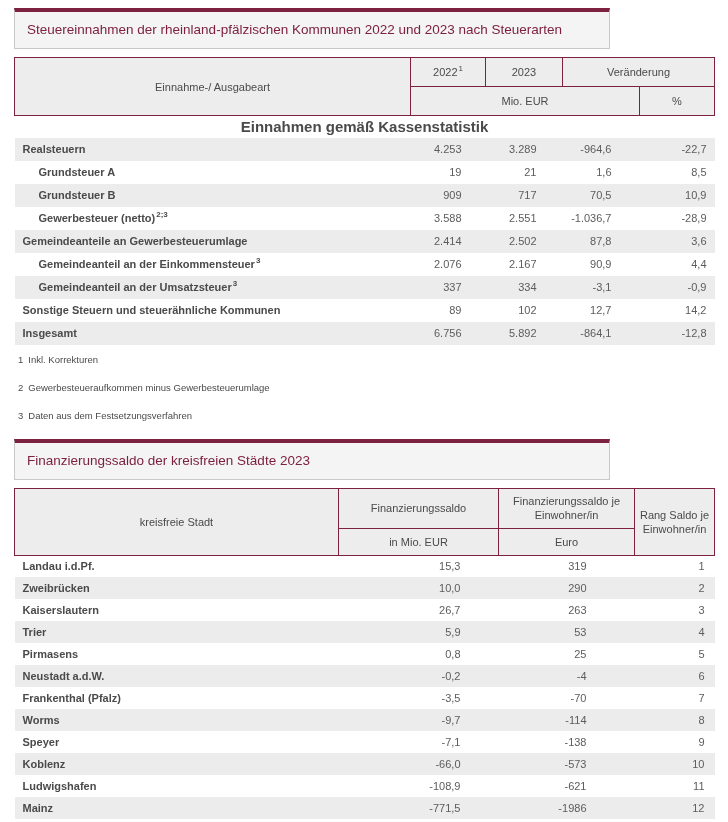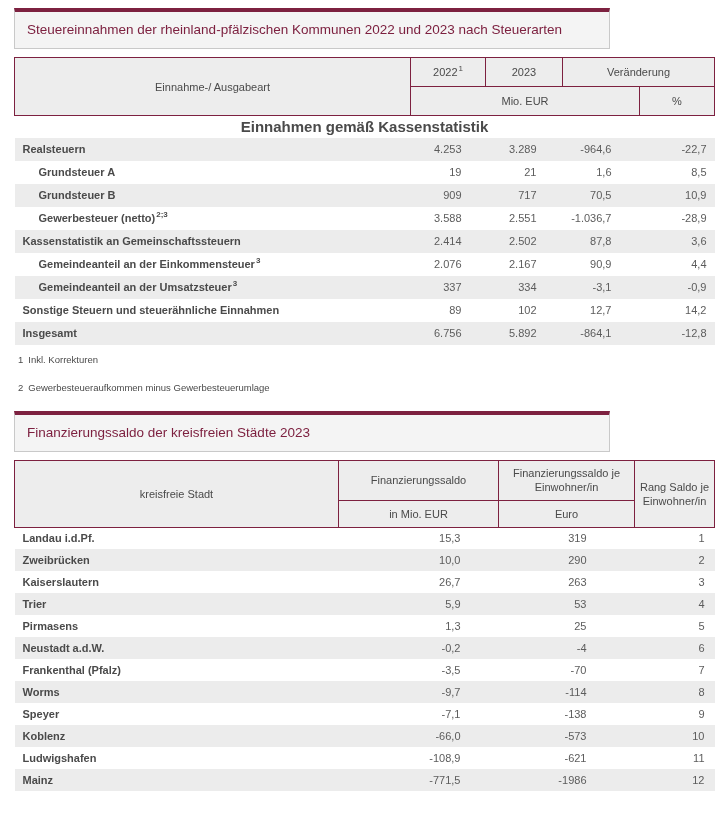--- a/index.html
+++ b/index.html
@@ -153,21 +153,21 @@
 
           <tr class="data-row">
             <td class="label indent"><span>Gewerbesteuer (netto)</span><sup>2;3</sup></td>
             <td class="num c2022">3.588</td>
             <td class="num c2023">2.551</td>
             <td class="num cchg">-1.036,7</td>
             <td class="num cpct">-28,9</td>
           </tr>
 
           <tr class="data-row">
-            <td class="label"><span>Kassenstatistik an Gemeinschaftssteuern</span><sup></sup></td>
+            <td class="label"><span>Gemeindeanteile an Gewerbesteuerumlage</span><sup></sup></td>
             <td class="num c2022">2.414</td>
             <td class="num c2023">2.502</td>
             <td class="num cchg">87,8</td>
             <td class="num cpct">3,6</td>
           </tr>
 
           <tr class="data-row">
             <td class="label indent"><span>Gemeindeanteil an der Einkommensteuer</span><sup>3</sup></td>
             <td class="num c2022">2.076</td>
             <td class="num c2023">2.167</td>
@@ -177,21 +177,21 @@
 
           <tr class="data-row">
             <td class="label indent"><span>Gemeindeanteil an der Umsatzsteuer</span><sup>3</sup></td>
             <td class="num c2022">337</td>
             <td class="num c2023">334</td>
             <td class="num cchg">-3,1</td>
             <td class="num cpct">-0,9</td>
           </tr>
 
           <tr class="data-row">
-            <td class="label"><span>Sonstige Steuern und steuerähnliche Einnahmen</span><sup></sup></td>
+            <td class="label"><span>Sonstige Steuern und steuerähnliche Kommunen</span><sup></sup></td>
             <td class="num c2022">89</td>
             <td class="num c2023">102</td>
             <td class="num cchg">12,7</td>
             <td class="num cpct">14,2</td>
           </tr>
 
           <tr class="data-row">
             <td class="label"><span>Insgesamt</span><sup></sup></td>
             <td class="num c2022">6.756</td>
             <td class="num c2023">5.892</td>
@@ -200,20 +200,21 @@
           </tr>
         </tbody>
     </table>
 
     <div class="footnotes">
 
         <div class="fn"><span class="fn-num">1</span><span>Inkl. Korrekturen</span></div>
 
         <div class="fn"><span class="fn-num">2</span><span>Gewerbesteueraufkommen minus Gewerbesteuerumlage</span></div>
 
+        <div class="fn"><span class="fn-num">3</span><span>Daten aus dem Festsetzungsverfahren</span></div>
       </div>
   </section>
 
   <section>
     <div class="title-box">
       <span>Finanzierungssaldo der kreisfreien Städte 2023</span>
     </div>
     <div class="gap-after-title"></div>
 
     <table class="tbl" id="t2">
@@ -260,21 +261,21 @@
 
           <tr class="data-row">
             <td class="label">Trier</td>
             <td class="num csaldo">5,9</td>
             <td class="num ccapita">53</td>
             <td class="num crank">4</td>
           </tr>
 
           <tr class="data-row">
             <td class="label">Pirmasens</td>
-            <td class="num csaldo">1,3</td>
+            <td class="num csaldo">0,8</td>
             <td class="num ccapita">25</td>
             <td class="num crank">5</td>
           </tr>
 
           <tr class="data-row">
             <td class="label">Neustadt a.d.W.</td>
             <td class="num csaldo">-0,2</td>
             <td class="num ccapita">-4</td>
             <td class="num crank">6</td>
           </tr>

